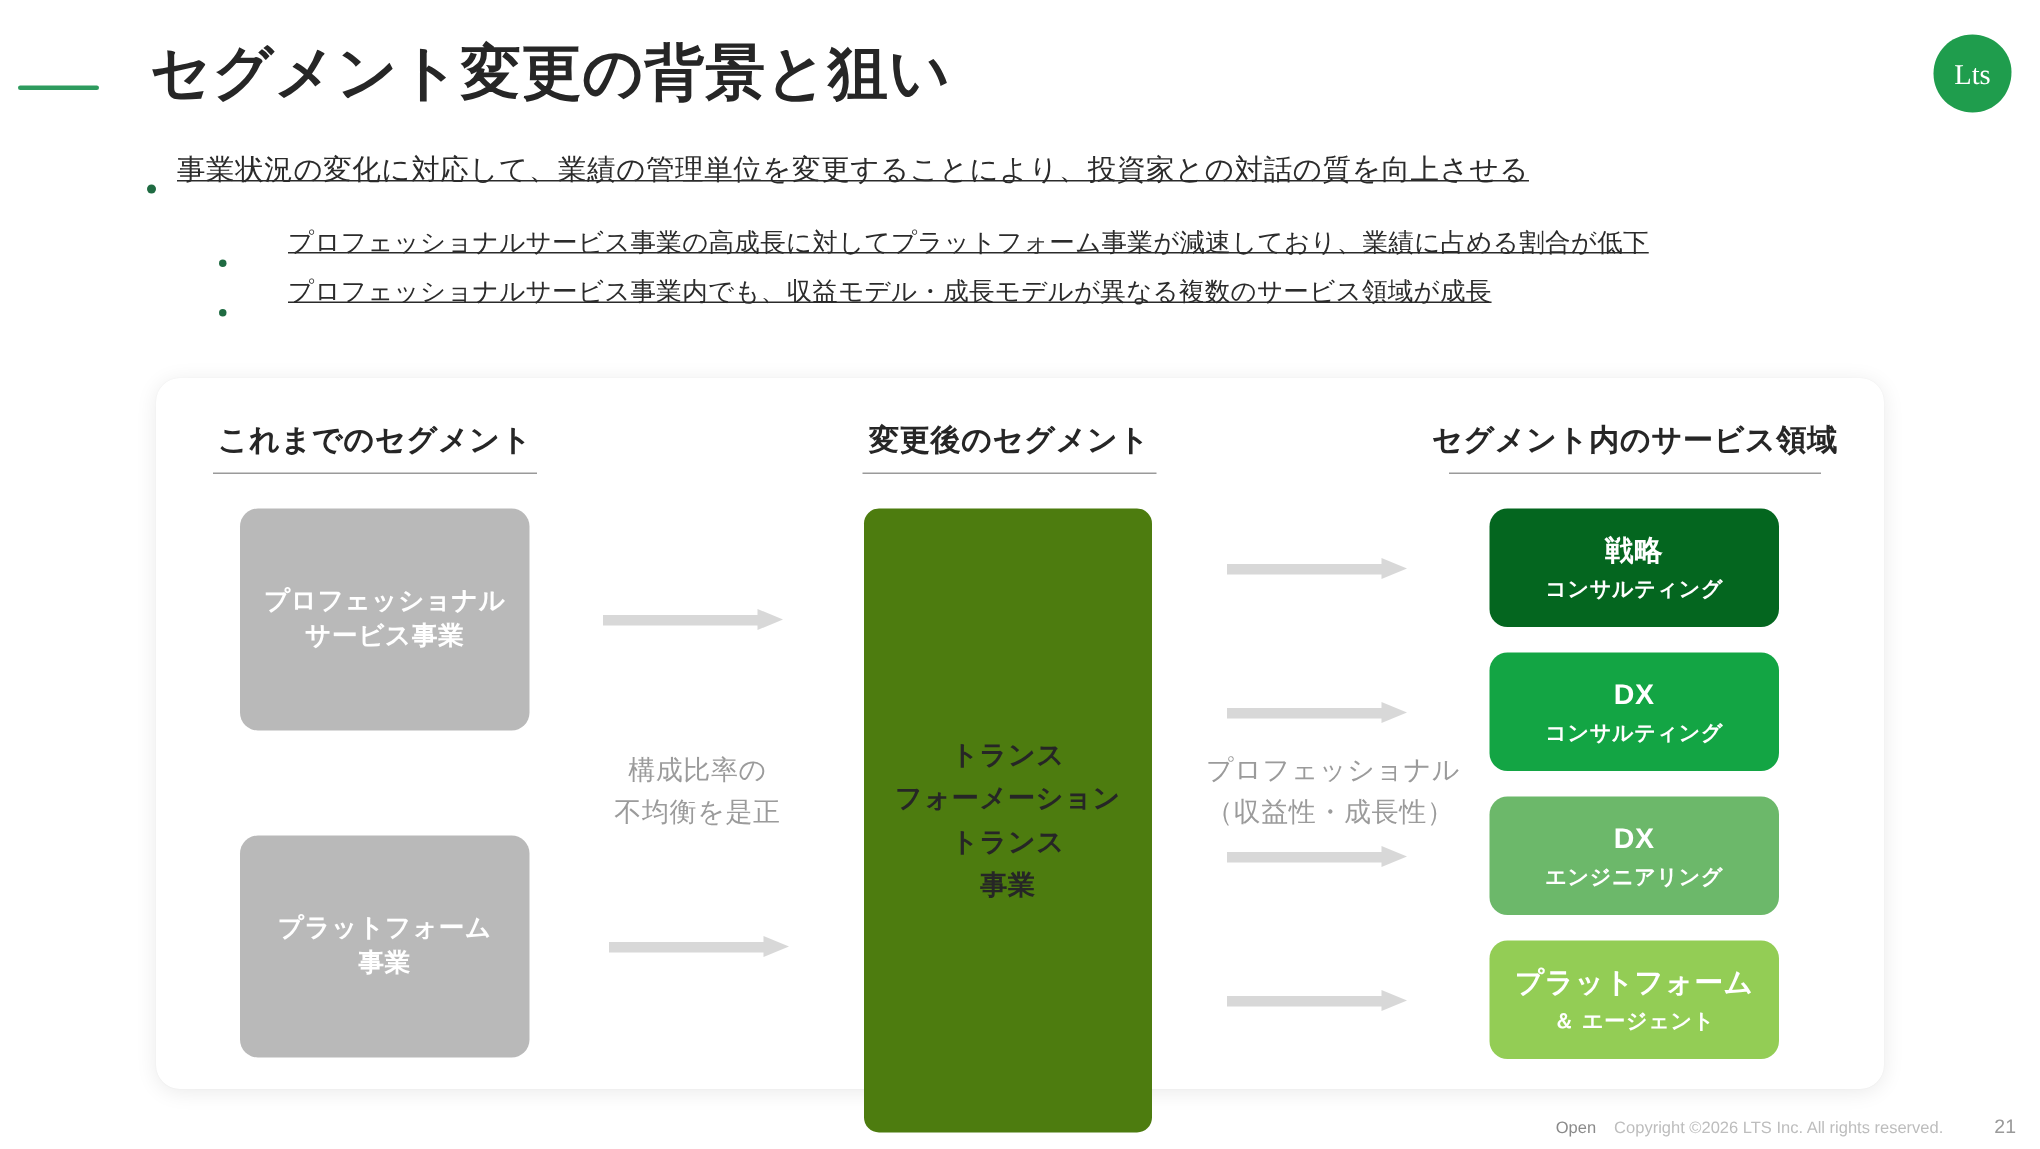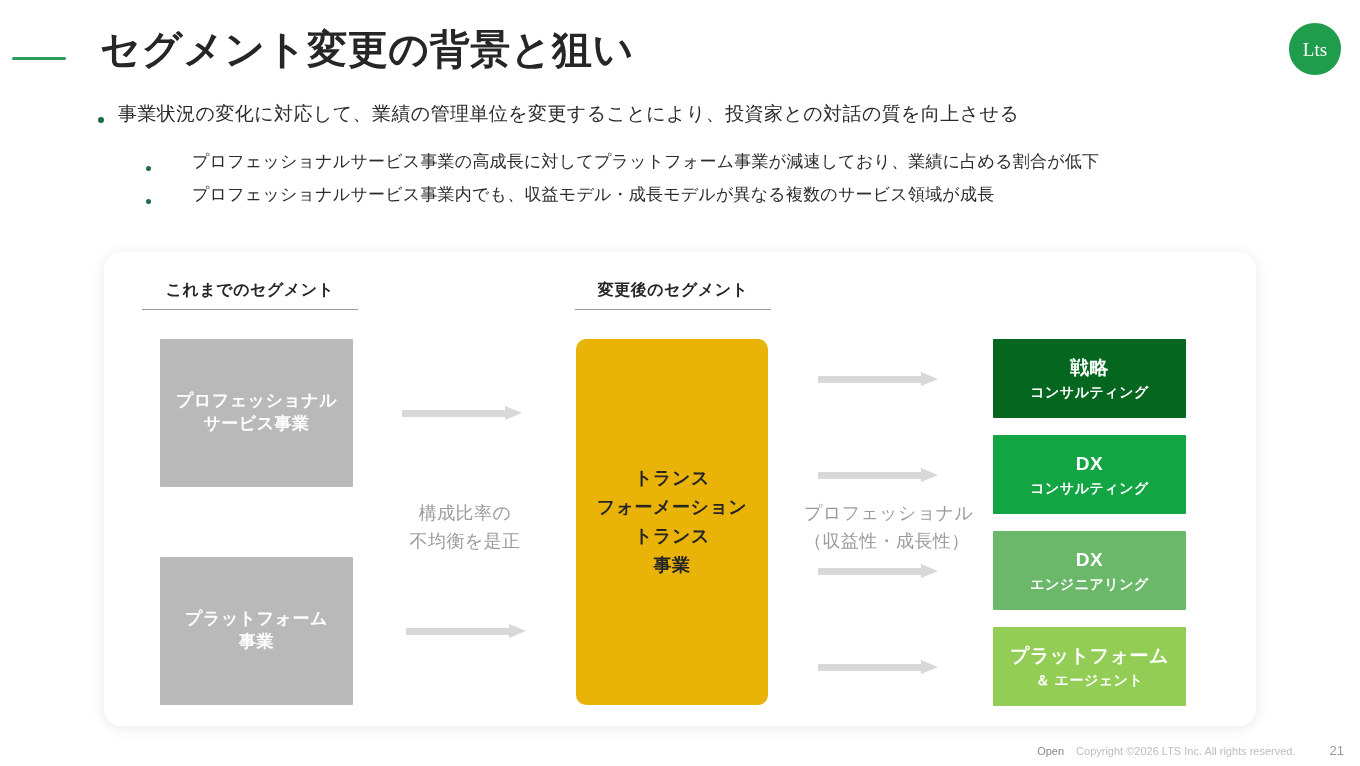--- a/index.html
+++ b/index.html
@@ -52,22 +52,23 @@
 
   
   .bullet-list {
     position: absolute;
     left: 98px;
     top: 99px;
     width: 1180px;
   }
   .bullet-row {
     display: flex;
-    align-items: center;
-    white-space: nowrap;
+    align-items: flex-end;
+    white-space: nowrap;
+    text-decoration: underline;
   }
   .bullet-l1 {
     font-size: 19px;
     line-height: 30px;
     color: #2b2b2b;
     letter-spacing: 0.4px;
   }
   .bullet-l2 {
     font-size: 17px;
     line-height: 33px;
@@ -96,21 +97,21 @@
     width: 1152px;
     height: 474px;
     background: #ffffff;
     border-radius: 16px;
     box-shadow: 0 2px 14px rgba(0,0,0,0.085), 0 0 1px rgba(0,0,0,0.06);
   }
 
   
   .col-head {
     position: absolute;
-    font-size: 16px;
+    font-size: 20px;
     font-weight: bold;
     color: #262626;
     text-align: center;
     letter-spacing: 0.5px;
     white-space: nowrap;
   }
   .col-head .rule {
     margin: 8px auto 0;
     height: 1px;
     background: #9a9a9a;
@@ -118,21 +119,21 @@
   #head-old  { left: 36px;  top: 28px;  width: 220px; }
   #head-new  { left: 470px; top: 28px;  width: 198px; }
   #head-area { left: 838px; top: 28px;  width: 296px; }
   #head-old  .rule { width: 216px; }
   #head-new  .rule { width: 196px; }
   #head-area .rule { width: 248px; }
 
   
   .box {
     position: absolute;
-    border-radius: 1px;
+    border-radius: 12px;
     display: flex;
     flex-direction: column;
     align-items: center;
     justify-content: center;
     text-align: center;
     line-height: 1.35;
     letter-spacing: 0.5px;
   }
 
   
@@ -146,22 +147,22 @@
     left: 56px;
   }
   #box-professional { top: 87px; }
   #box-platform     { top: 305px; }
 
   
   #box-transformation {
     left: 472px;
     top: 87px;
     width: 192px;
-    height: 366px;
-    background: #eab308;
+    height: 416px;
+    background: #4d7c0f;
     color: #262626;
     font-size: 18px;
     font-weight: bold;
     border-radius: 10px;
     line-height: 1.6;
   }
 
   
   .svc-box {
     left: 889px;
@@ -282,20 +283,24 @@
 <div class="card">
 
   <div class="col-head" id="head-old">
     <span>これまでのセグメント</span>
     <div class="rule"></div>
   </div>
   <div class="col-head" id="head-new">
     <span>変更後のセグメント</span>
     <div class="rule"></div>
   </div>
+  <div class="col-head" id="head-area">
+    <span>セグメント内のサービス領域</span>
+    <div class="rule"></div>
+  </div>
 
   <div class="box gray-box" id="box-professional">
     <span>プロフェッショナル</span>
     <span>サービス事業</span>
   </div>
   <div class="box gray-box" id="box-platform">
     <span>プラットフォーム</span>
     <span>事業</span>
   </div>
 

